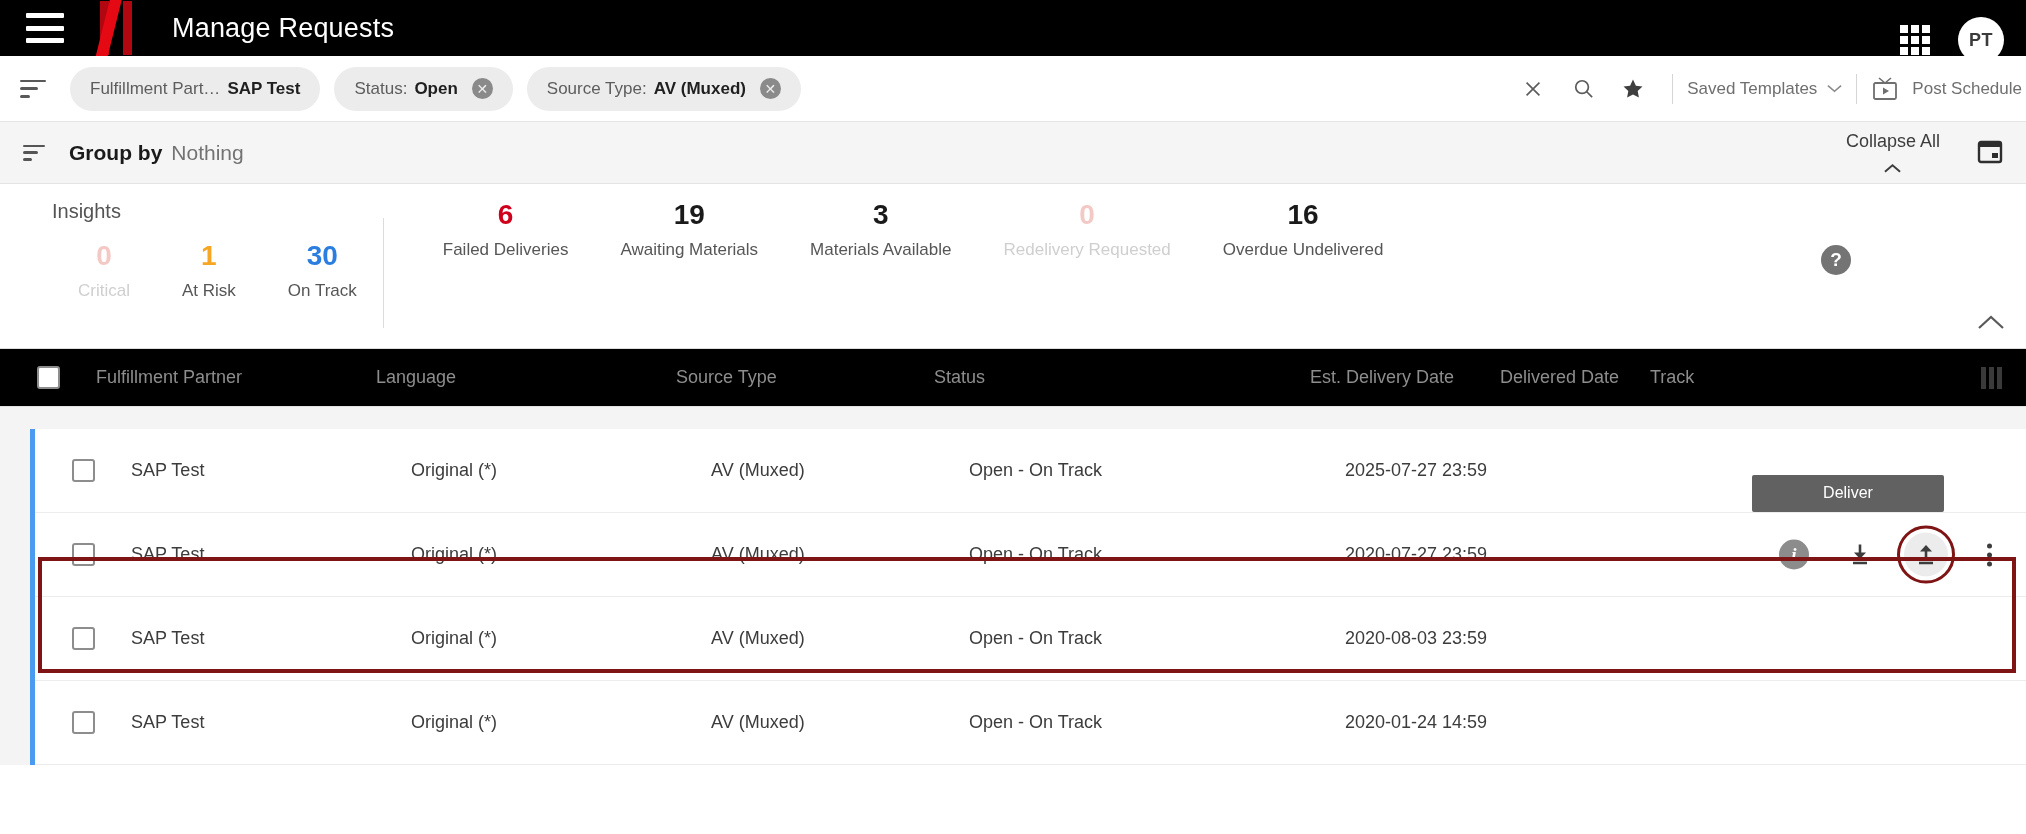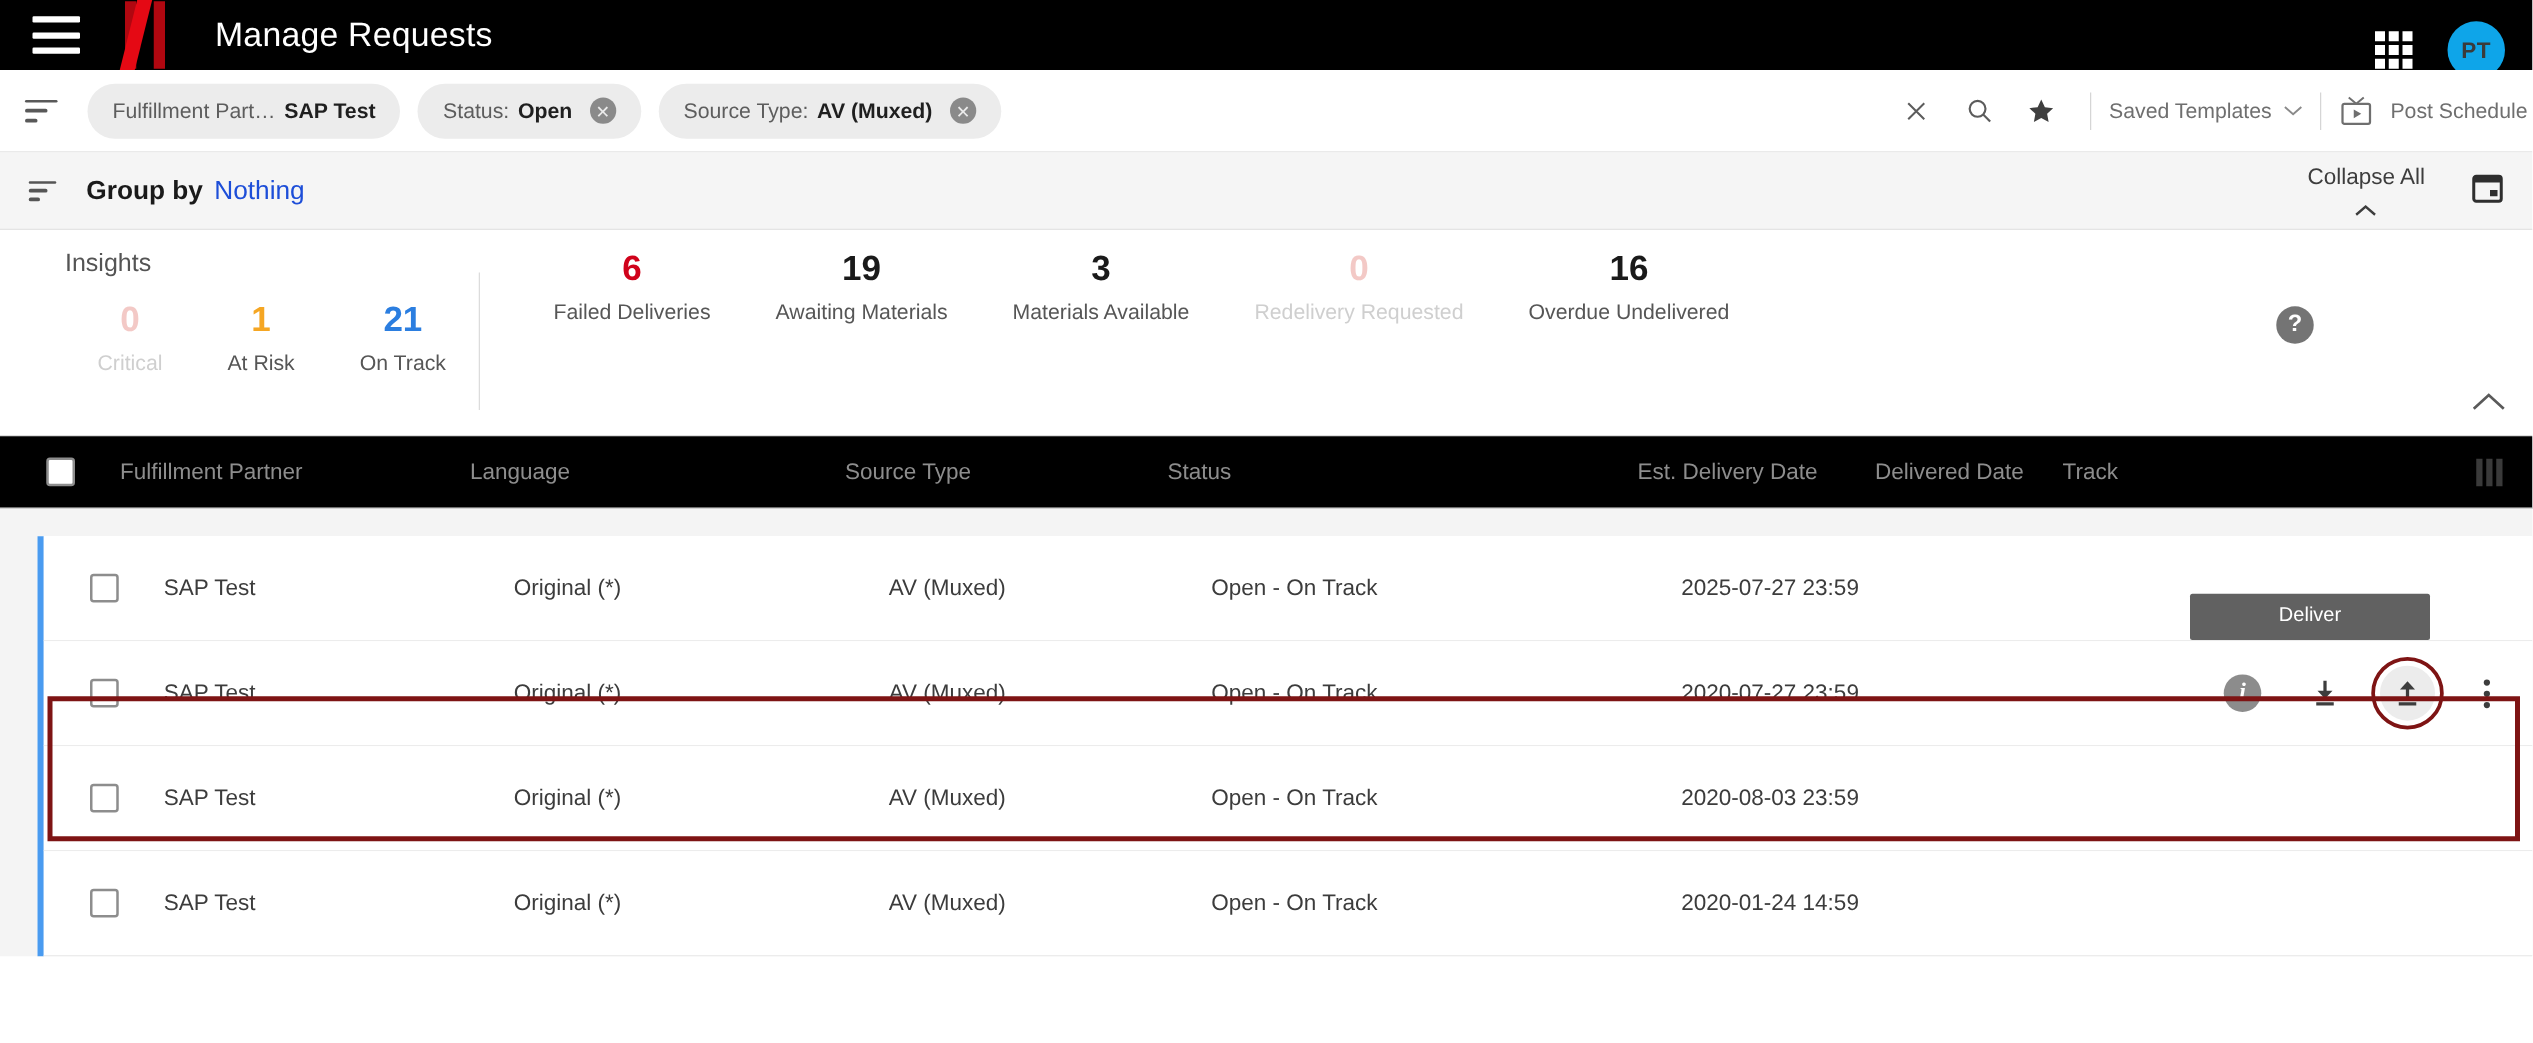--- a/index.html
+++ b/index.html
@@ -57,21 +57,21 @@
     display: flex; align-items: center; gap: 28px;
   }
   .grid-icon {
     width: 30px; height: 30px;
     display: grid; grid-template-columns: repeat(3, 8px); grid-template-rows: repeat(3, 8px);
     gap: 3px; cursor: pointer;
   }
   .grid-icon b { display: block; width: 8px; height: 8px; background: #ffffff; }
   .avatar {
     width: 46px; height: 46px; border-radius: 50%;
-    background: #0ea5e9; color: #3b3b3b;
+    background: #ffffff; color: #3b3b3b;
     display: flex; align-items: center; justify-content: center;
     font-size: 18px; font-weight: bold; letter-spacing: .5px;
     cursor: pointer;
   }
 
   
   .filterbar {
     height: 66px;
     background: #ffffff;
     border-bottom: 1px solid #e4e4e4;
@@ -144,21 +144,21 @@
   .group-lines {
     width: 24px; height: 16px;
     display: flex; flex-direction: column; justify-content: space-between;
     margin-right: 22px; cursor: pointer;
   }
   .group-lines span { display:block; height: 2.5px; background: #555; border-radius:2px; }
   .group-lines span:nth-child(1){ width: 22px; }
   .group-lines span:nth-child(2){ width: 15px; }
   .group-lines span:nth-child(3){ width: 9px; }
   .group-label { font-size: 21px; color: #1a1a1a; font-weight: bold; }
-  .group-value { font-size: 21px; color: #1d4ed8; margin-left: 9px; }
+  .group-value { font-size: 21px; color: #737373; margin-left: 9px; }
   .groupbar-right {
     position: absolute; right: 22px; top: 0; height: 61px;
     display: flex; align-items: center; gap: 36px;
   }
   .collapse-all {
     display: flex; align-items: center; gap: 11px;
     font-size: 18px; color: #3d3d3d; cursor: pointer; flex-direction: column;
   }
 
   
@@ -430,21 +430,21 @@
     <div class="ins-cells">
       <div class="ins-cell dim">
         <div class="ins-num" style="color:#f3c9c6">0</div>
         <div class="ins-lbl">Critical</div>
       </div>
       <div class="ins-cell">
         <div class="ins-num" style="color:#f5a623">1</div>
         <div class="ins-lbl">At Risk</div>
       </div>
       <div class="ins-cell">
-        <div class="ins-num" style="color:#2b7ee0">21</div>
+        <div class="ins-num" style="color:#2b7ee0">30</div>
         <div class="ins-lbl">On Track</div>
       </div>
     </div>
   </div>
 
   <div class="ins-group states">
     <div class="ins-cells">
       <div class="ins-cell">
         <div class="ins-num" style="color:#d0021b">6</div>
         <div class="ins-lbl">Failed Deliveries</div>

